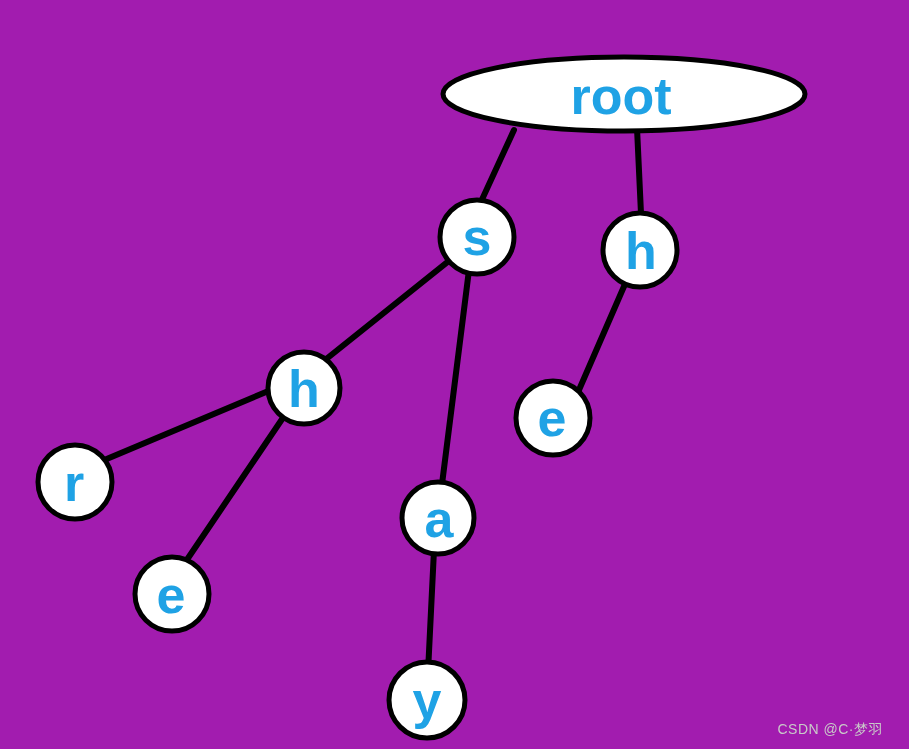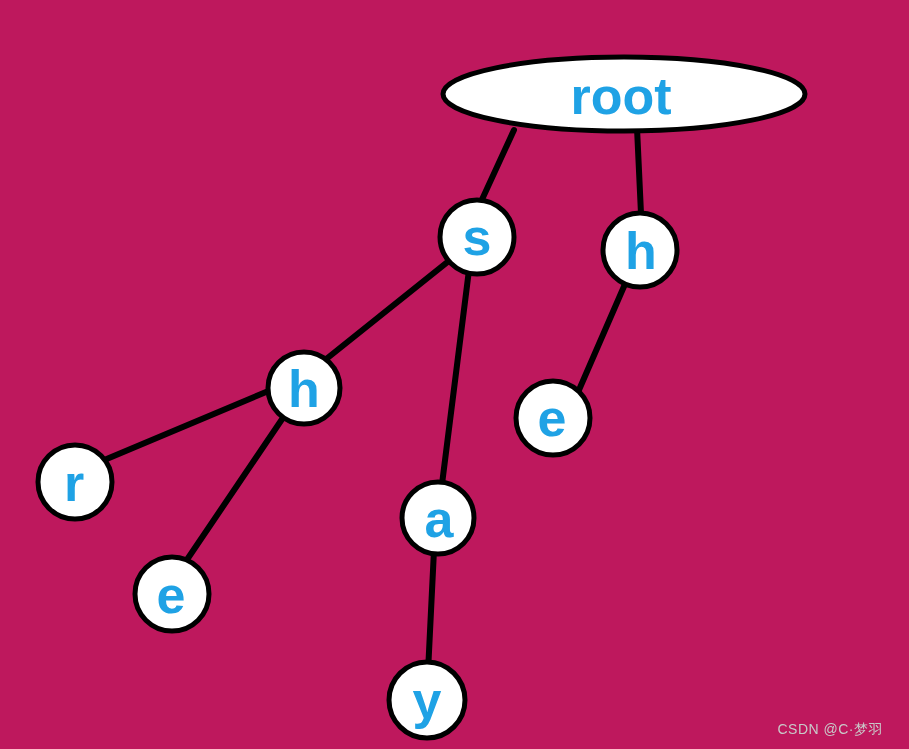--- a/index.html
+++ b/index.html
@@ -8,21 +8,21 @@
     width: 909px;
     height: 749px;
     background: #ffffff;
     overflow: hidden;
     font-family: "Liberation Sans", sans-serif;
   }
   .stage {
     position: relative;
     width: 909px;
     height: 749px;
-    background: #be185d;
+    background: #a21caf;
   }
   svg { display: block; }
   .edge {
     stroke: #000000;
     stroke-width: 6;
     stroke-linecap: round;
     fill: none;
   }
   .node-circle {
     fill: #ffffff;

